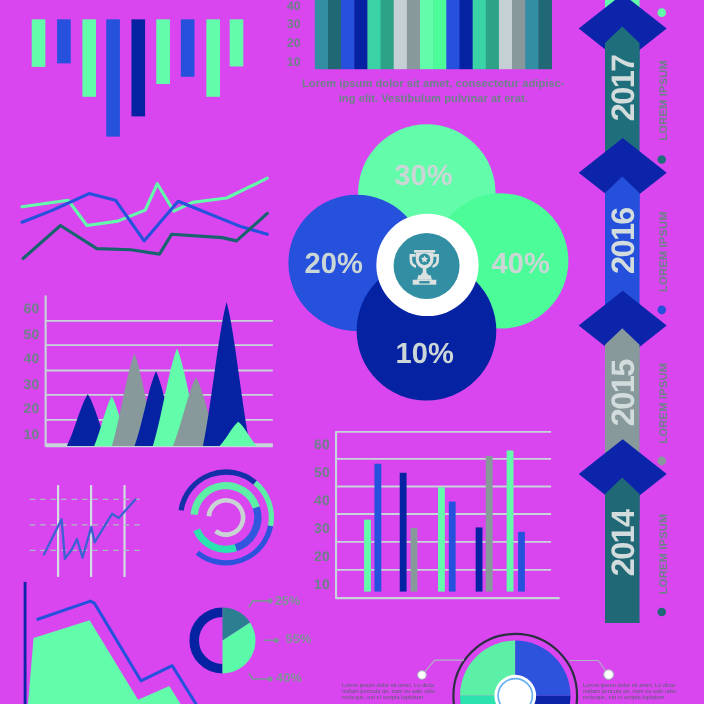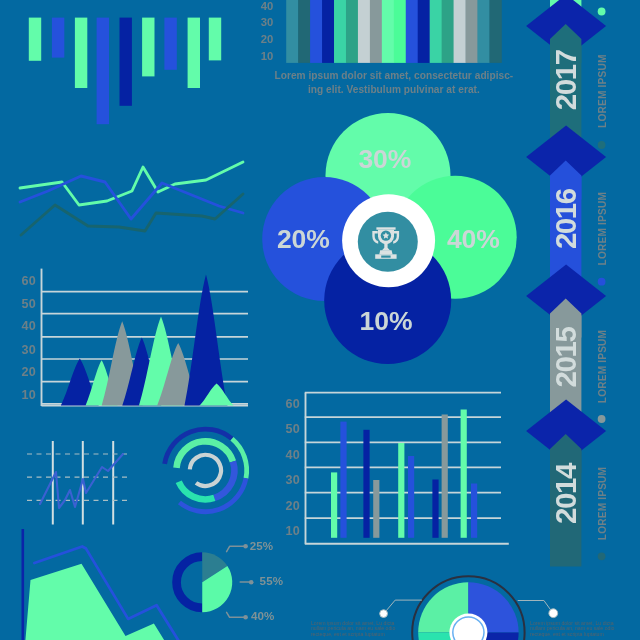--- a/index.html
+++ b/index.html
@@ -1,18 +1,18 @@
 <!DOCTYPE html>
 <html><head>
 <meta charset="utf-8">
 <title>Data Infographic</title>
 <style>
   html,body{margin:0;padding:0;background:#ffffff;}
   body{width:640px;height:640px;overflow:hidden;font-family:"Liberation Sans",sans-serif;}
-  .stage{position:relative;width:640px;height:640px;background:#0369a1;}
+  .stage{position:relative;width:640px;height:640px;background:#d946ef;}
   svg.layer{display:block;position:absolute;left:0;top:0;}
   text{font-family:"Liberation Sans",sans-serif;}
   .tick{fill:#6D8088;font-size:11.3px;font-weight:700;letter-spacing:0.1px;}
   .tick2{fill:#6D8088;font-size:12.6px;font-weight:700;letter-spacing:0.3px;}
   .caption{fill:#6D8088;font-size:10.15px;font-weight:600;letter-spacing:0.04px;}
   .pct-big{fill:#CBD6D6;font-size:26.5px;font-weight:700;}
   .pielbl{fill:#7F9296;font-size:11.6px;font-weight:700;letter-spacing:0.1px;}
   .yearlbl{fill:#D2DCDC;font-size:29.5px;font-weight:700;letter-spacing:-1.45px;}
   .loremlbl{fill:#6D8088;font-size:10.15px;font-weight:700;letter-spacing:0.18px;}
   .microtext{fill:#55636B;font-size:5.2px;}

